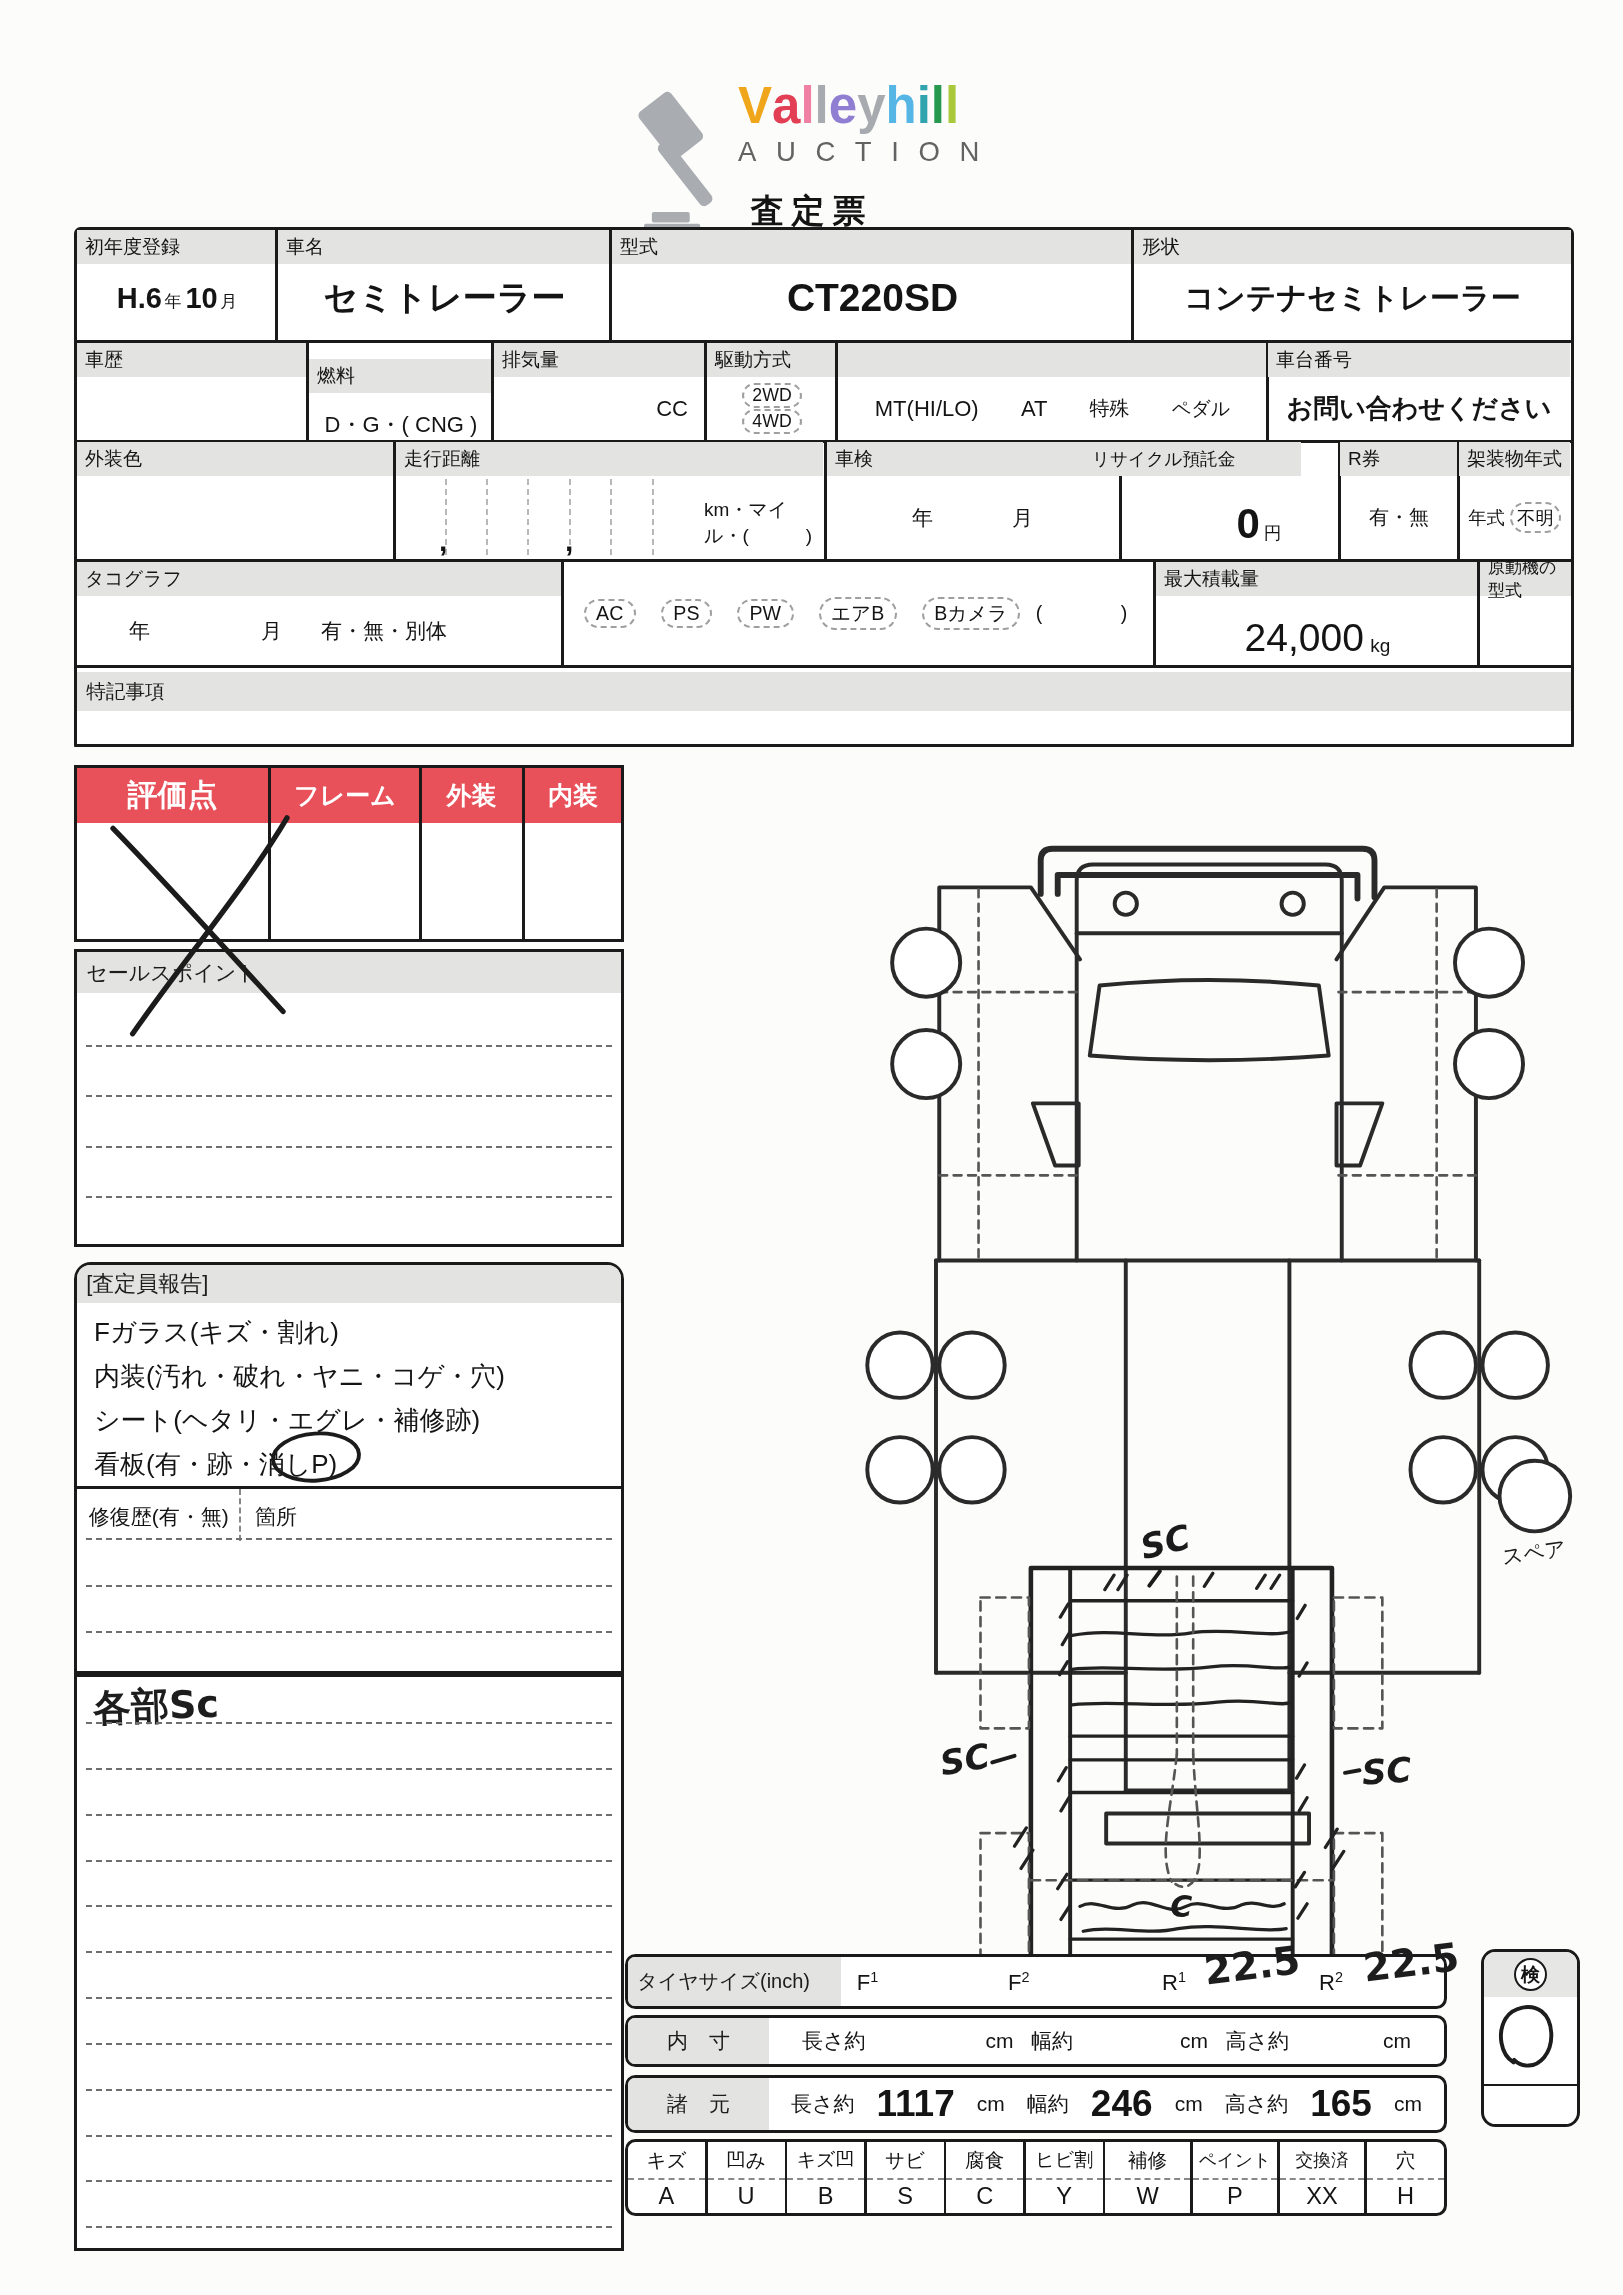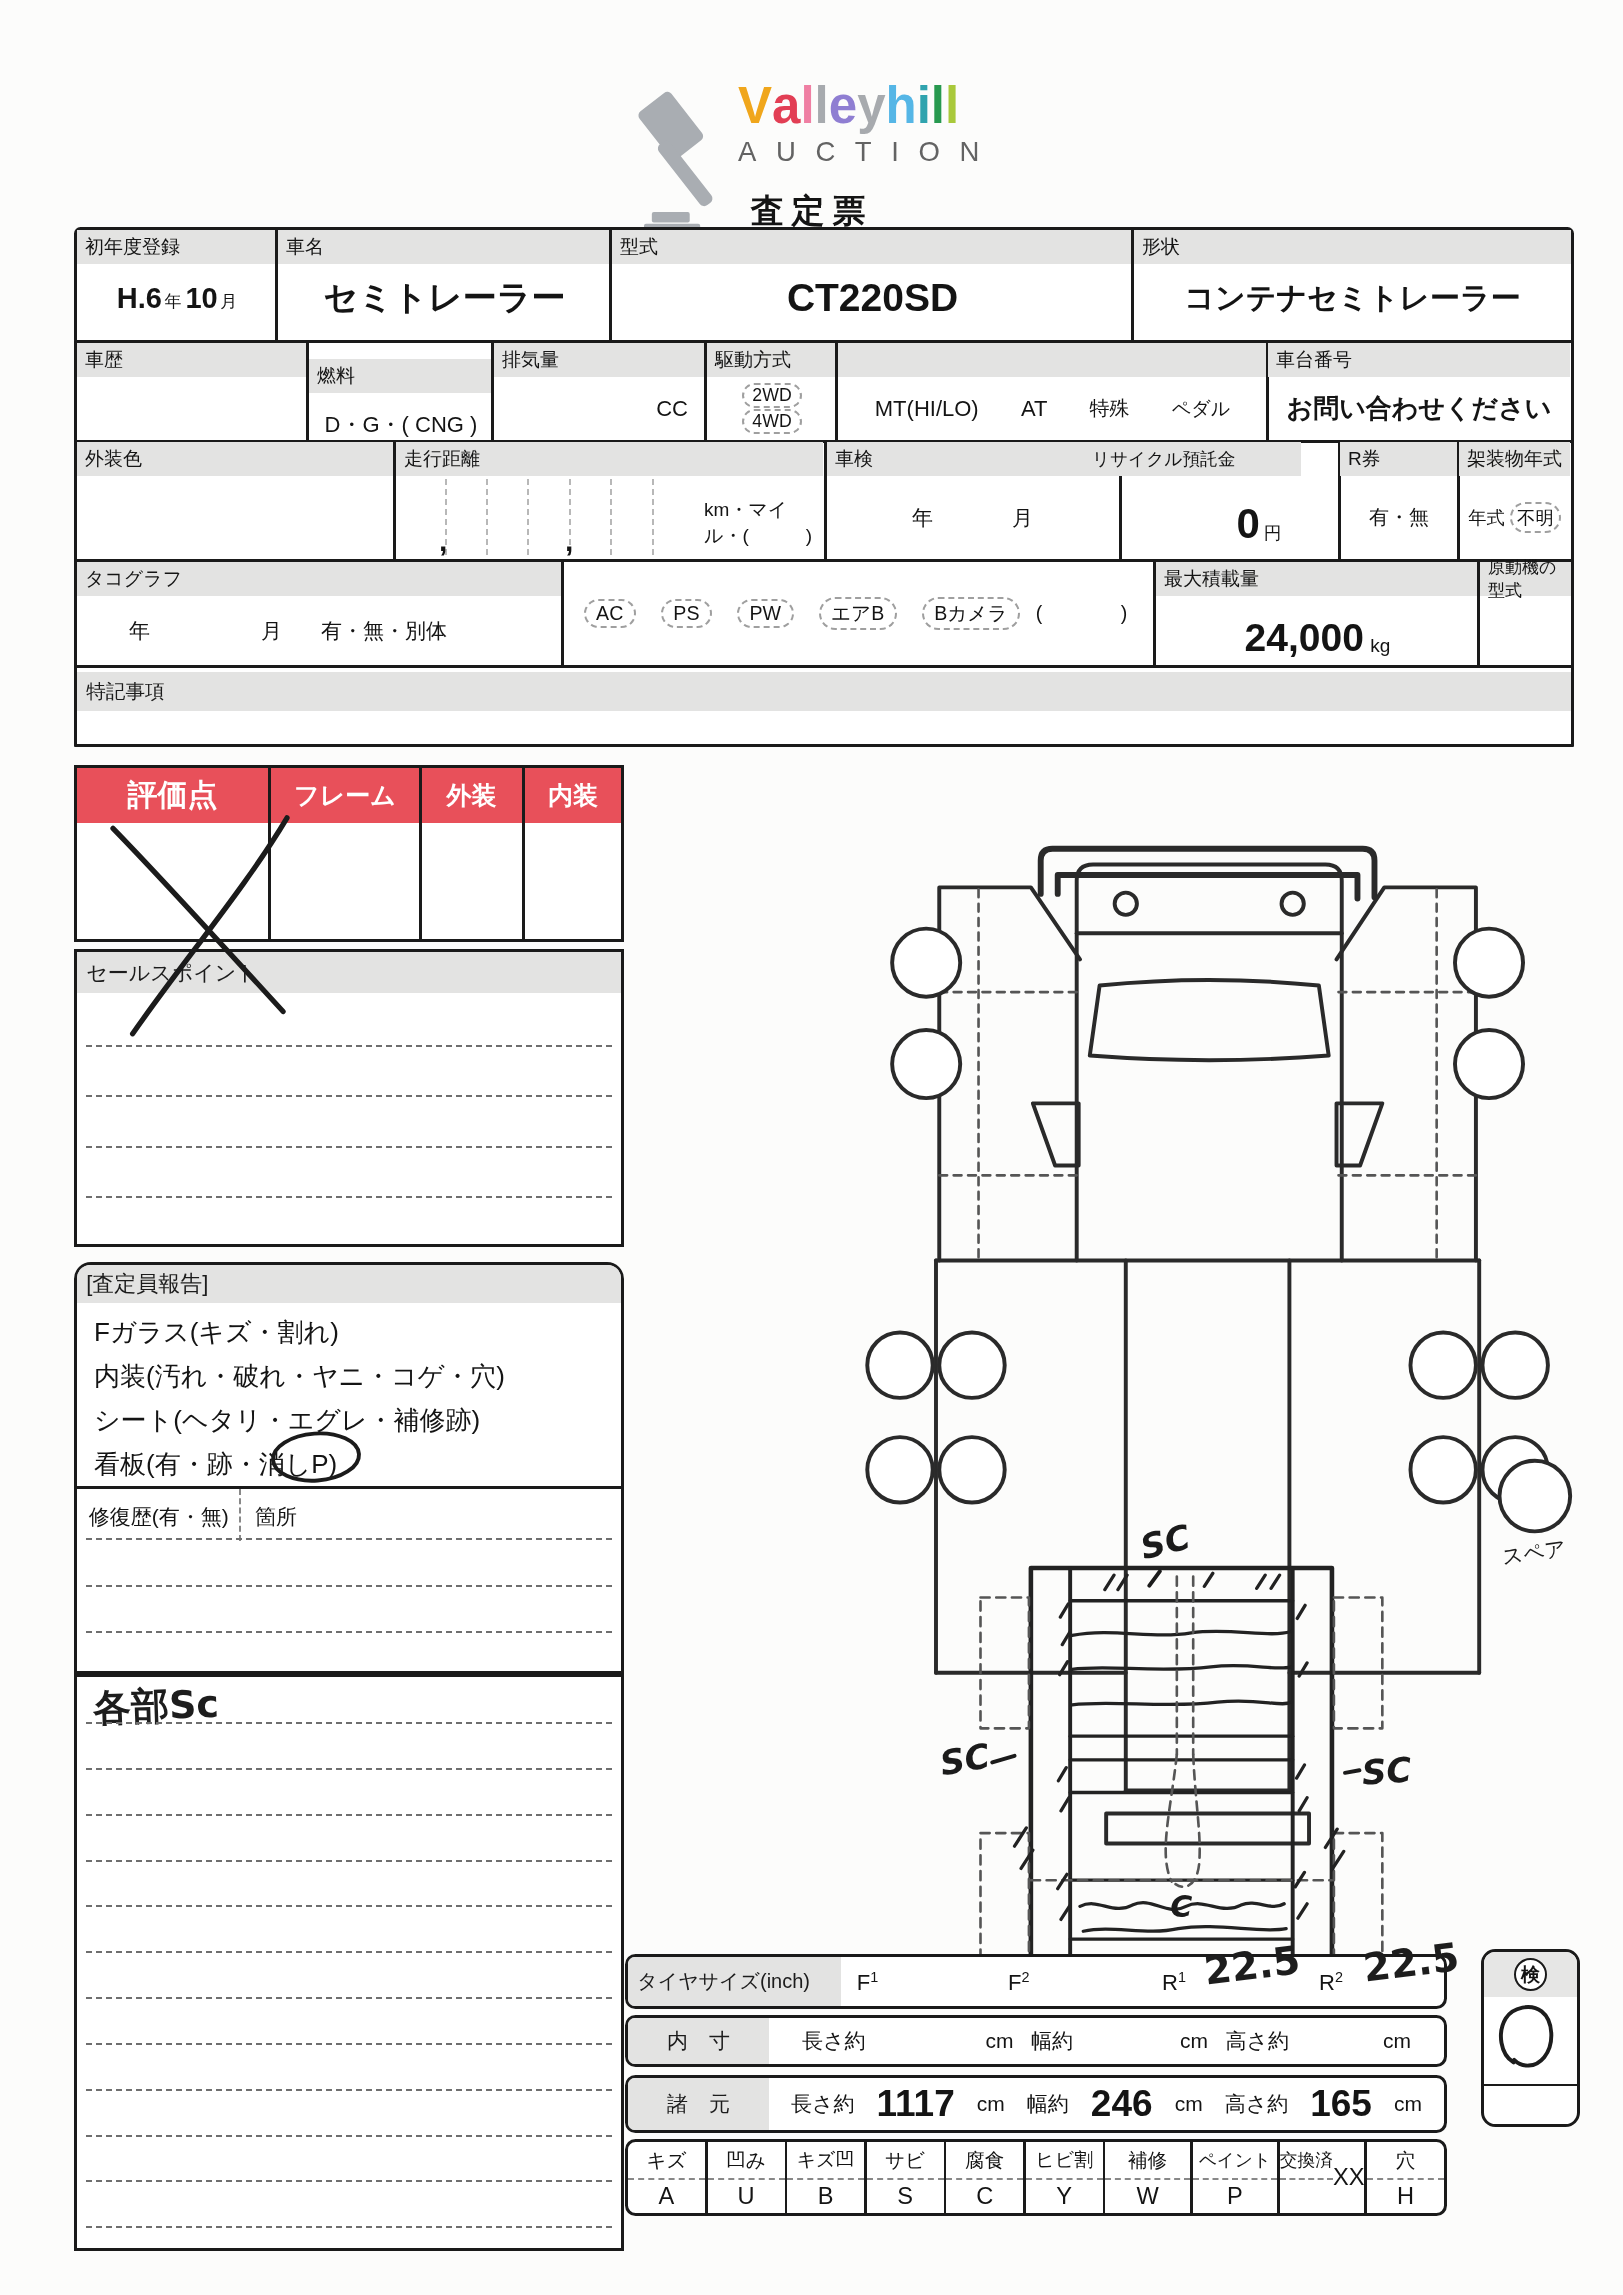--- a/index.html
+++ b/index.html
@@ -183,21 +183,21 @@
         <span class="oval" style="font-size:19.6px">PW</span>
         <span class="oval" style="font-size:19.6px">エアB</span>
         <span class="oval" style="font-size:19.6px">Bカメラ</span>
         <span style="font-size:19.6px;margin-left:-9.2px">(　　　　)</span>
       </div>
     </div>
     <div class="vline" style="left:1076px;top:219px;height:103px"></div>
     <div class="cell" style="left:1079px;top:219px;width:323px;height:103px">
       <div class="chdr">最大積載量</div>
       <div class="cval" style="align-items:flex-end;padding-bottom:7.9px">
-        <span style="font-size:39px;font-weight:bold;line-height:1">24,000</span>
+        <span style="font-size:39px;font-weight:normal;line-height:1">24,000</span>
         <span style="font-size:19px;margin-left:6.5px">kg</span>
       </div>
     </div>
     <div class="vline" style="left:1400px;top:219px;height:103px"></div>
     <div class="cell" style="left:1403px;top:219px;width:91px;height:103px">
       <div class="chdr" style="font-size:17px">原動機の型式</div>
       <div class="cval"></div>
     </div>
     <div class="hline" style="top:322px"></div>
 
@@ -446,21 +446,21 @@
     <div style="flex:1.1;display:flex;flex-direction:column">
         <div style="height:38px;display:flex;align-items:center;justify-content:center;font-size:19.6px;border-bottom:2px dashed #888">補修</div>
         <div style="flex:1;display:flex;align-items:center;justify-content:center;font-size:23.6px">W</div>
       </div>
     <div style="width:2.6px;background:#1a1a1a"></div>
     <div style="flex:1.1;display:flex;flex-direction:column">
         <div style="height:38px;display:flex;align-items:center;justify-content:center;font-size:17.7px;border-bottom:2px dashed #888">ペイント</div>
         <div style="flex:1;display:flex;align-items:center;justify-content:center;font-size:23.6px">P</div>
       </div>
     <div style="width:2.6px;background:#1a1a1a"></div>
-    <div style="flex:1.1;display:flex;">
+    <div style="flex:1.1;display:flex;flex-direction:column">
         <div style="height:38px;display:flex;align-items:center;justify-content:center;font-size:17.7px;border-bottom:2px dashed #888">交換済</div>
         <div style="flex:1;display:flex;align-items:center;justify-content:center;font-size:23.6px">XX</div>
       </div>
     <div style="width:2.6px;background:#1a1a1a"></div>
     <div style="flex:1;display:flex;flex-direction:column">
         <div style="height:38px;display:flex;align-items:center;justify-content:center;font-size:19.6px;border-bottom:2px dashed #888">穴</div>
         <div style="flex:1;display:flex;align-items:center;justify-content:center;font-size:23.6px">H</div>
       </div>
   </div>
 

